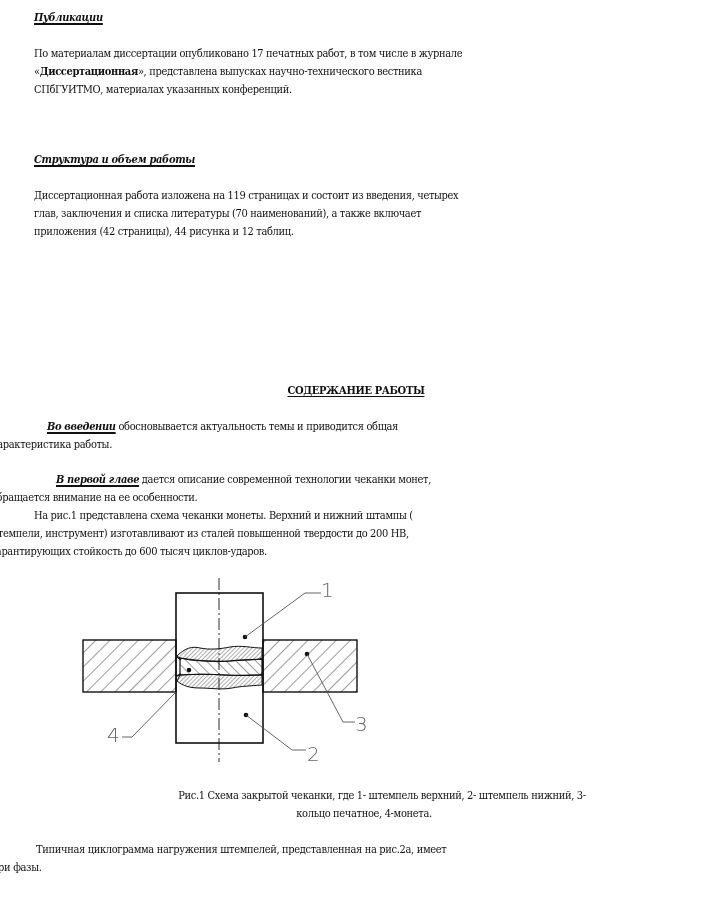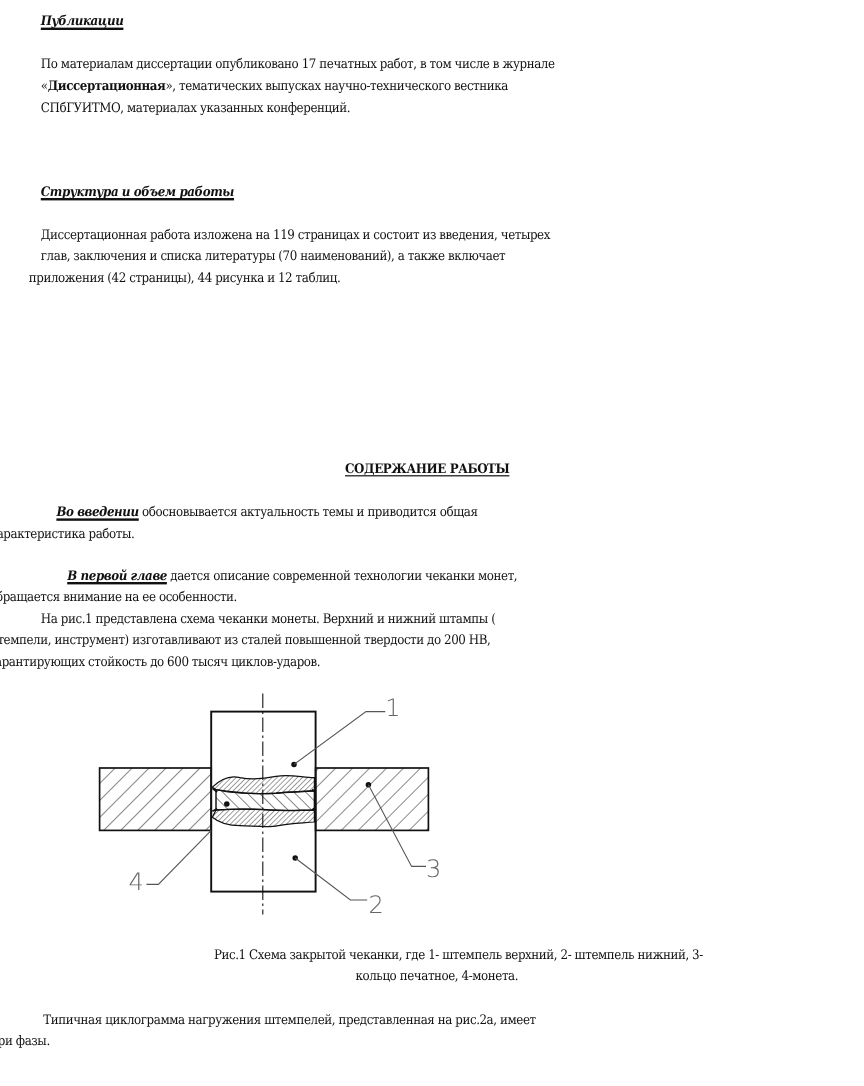--- a/index.html
+++ b/index.html
@@ -17,27 +17,27 @@
   .title { font-weight:bold; text-decoration:underline; text-underline-offset:2px; }
   .b { font-weight:bold; }
   .center { text-align:center; left:0; width:712px; }
   svg text { font-family:"DejaVu Sans", "Liberation Sans", sans-serif; }
 </style>
 </head>
 <body>
 
 <div class="t hd" style="left:34px; top:9px;">Публикации</div>
 <div class="t" style="left:34px; top:45px;">По материалам диссертации опубликовано 17 печатных работ, в том числе в журнале</div>
-<div class="t" style="left:34px; top:63px;"><span>«</span><span class="b">Диссертационная</span><span>», тематических выпусках научно-технического вестника</span></div>
+<div class="t" style="left:34px; top:63px;"><span>«</span><span class="b">Диссертационная</span><span>», представлена выпусках научно-технического вестника</span></div>
 <div class="t" style="left:34px; top:81px;">СПбГУИТМО, материалах указанных конференций.</div>
 
 <div class="t hd" style="left:34px; top:151px;">Структура и объем работы</div>
 <div class="t" style="left:34px; top:187px;">Диссертационная работа изложена на 119 страницах и состоит из введения,  четырех</div>
 <div class="t" style="left:34px; top:205px;">глав, заключения  и списка литературы  (70 наименований), а также включает</div>
-<div class="t" style="left:24px; top:223px;">приложения (42 страницы),  44 рисунка и  12 таблиц.</div>
+<div class="t" style="left:34px; top:223px;">приложения (42 страницы),  44 рисунка и  12 таблиц.</div>
 
 <div class="t title center" style="top:382px;"><span>СОДЕРЖАНИЕ РАБОТЫ</span></div>
 
 <div class="t" style="left:47px; top:418px;"><span class="hd">Во введении</span><span> обосновывается актуальность темы и приводится общая</span></div>
 <div class="t" style="left:-8px; top:436px;">характеристика работы.</div>
 
 <div class="t" style="left:56px; top:471px;"><span class="hd">В первой главе</span><span> дается описание современной технологии чеканки монет,</span></div>
 <div class="t" style="left:-9px; top:489px;">обращается внимание на ее особенности.</div>
 <div class="t" style="left:34px; top:507px;">На рис.1 представлена схема чеканки монеты. Верхний и нижний штампы (</div>
 <div class="t" style="left:-11px; top:525px;">штемпели, инструмент) изготавливают из сталей повышенной твердости до 200 НВ,</div>

